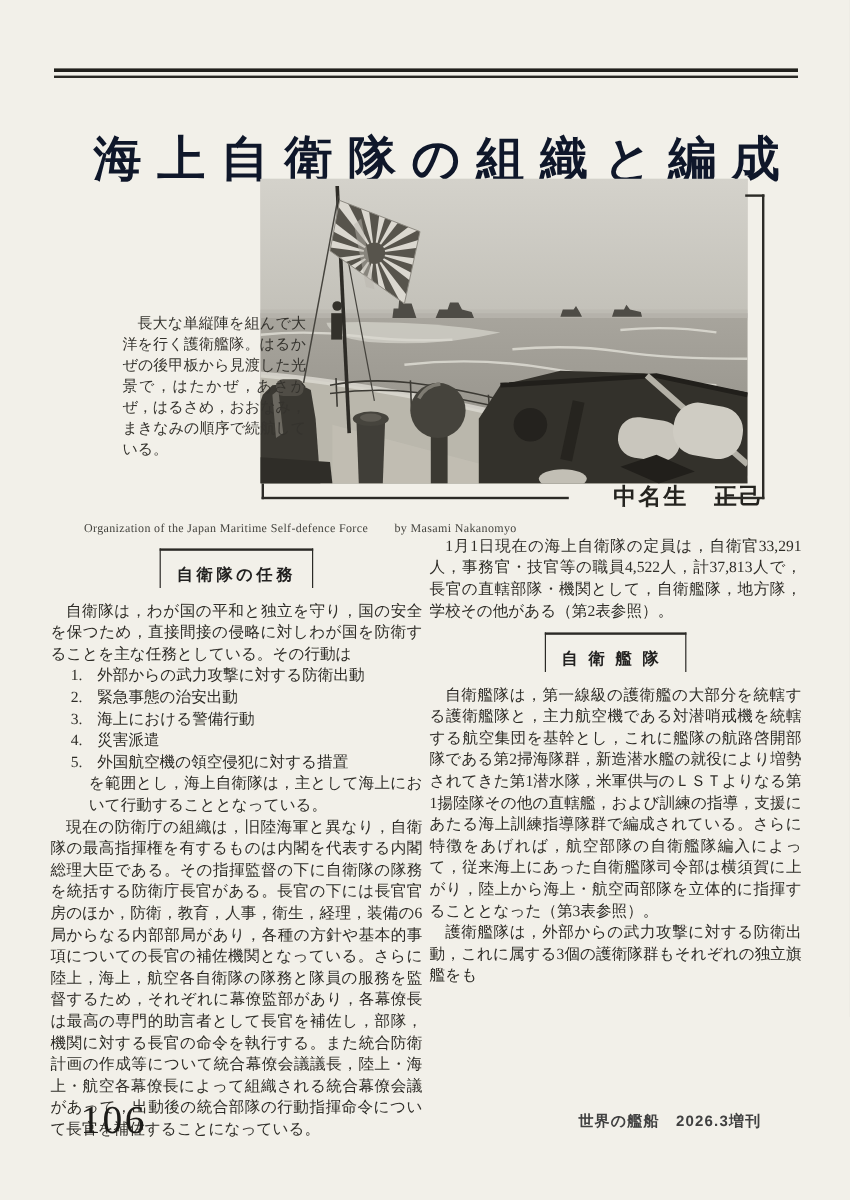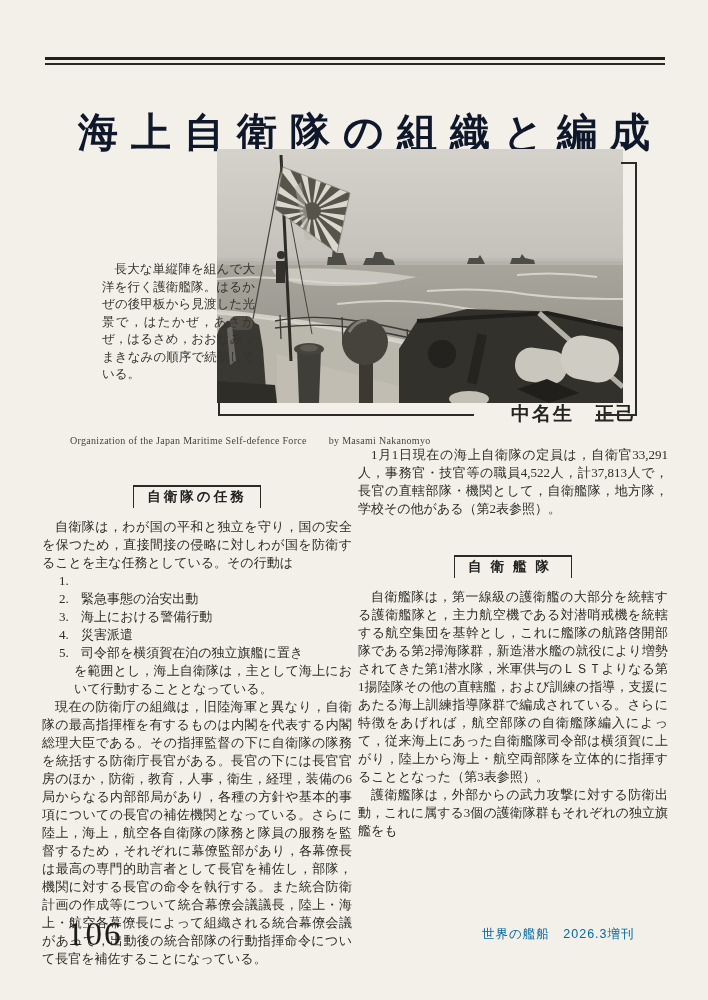--- a/index.html
+++ b/index.html
@@ -21,29 +21,29 @@
   .caption-en .by{margin-left:22px;}
   .col{position:absolute;width:310px;font-size:13px;line-height:18px;}
   .col-left{left:42px;top:452px;}
   .col-right{left:358px;top:446px;}
   p.body{margin:0;text-align:justify;text-justify:inter-ideograph;text-indent:1em;color:#2e2c27;}
   p.body.noindent{text-indent:0;margin-left:32px;}
   .secbox-wrap{text-align:center;margin:0 0 10px;}
   .secbox-wrap.first{margin-top:5px;}
   .secbox-wrap.mid{margin-top:9px;}
   .secbox{display:inline-block;border-top:2px solid #2b2a26;border-left:1px solid #2b2a26;
-          border-right:1px solid #2b2a26;padding:1px 13px 2px;font-weight:bold;font-size:13.5px;
-          letter-spacing:3px;color:#222120;margin-top:28px;}
+          border-right:1px solid #2b2a26;padding:11px 13px 2px;font-weight:bold;font-size:13.5px;
+          letter-spacing:3px;color:#222120;}
   .secbox.wide{letter-spacing:9px;}
   .mlist{margin:0;}
   .li{display:flex;margin-left:12px;}
   .li .num{width:27px;padding-left:5px;box-sizing:border-box;}
   .page-number{position:absolute;left:67px;top:916px;font-size:33px;letter-spacing:2px;color:#1d1c19;}
   .journal{position:absolute;left:482px;top:926px;font-size:12.5px;
-           font-family:"Liberation Sans","DejaVu Sans",sans-serif;color:#0369a1;letter-spacing:1px;}
+           font-family:"Liberation Sans","DejaVu Sans",sans-serif;color:#404040;letter-spacing:1px;font-weight:bold;}
 </style>
 </head>
 <body>
 
 <div class="page">
 
   <div class="rule-thick"></div>
   <div class="rule-thin"></div>
 
   <h1 class="title">海上自衛隊の組織と編成</h1>
@@ -176,36 +176,37 @@
   </div>
 
   <div class="col col-left">
     <div class="secbox-wrap first">
       <span class="secbox">自衛隊の任務</span>
     </div>
     <p class="body">自衛隊は，わが国の平和と独立を守り，国の安全を保つため，直接間接の侵略に対しわが国を防衛することを主な任務としている。その行動は</p>
     <div class="mlist">
       <div class="li">
         <span class="num">1.</span>
+        <span class="txt">外部からの武力攻撃に対する防衛出動</span>
       </div>
       <div class="li">
         <span class="num">2.</span>
         <span class="txt">緊急事態の治安出動</span>
       </div>
       <div class="li">
         <span class="num">3.</span>
         <span class="txt">海上における警備行動</span>
       </div>
       <div class="li">
         <span class="num">4.</span>
         <span class="txt">災害派遣</span>
       </div>
       <div class="li">
         <span class="num">5.</span>
-        <span class="txt">司令部を横須賀在泊の独立旗艦に置き</span>
+        <span class="txt">外国航空機の領空侵犯に対する措置</span>
       </div>
     </div>
     <p class="body noindent">を範囲とし，海上自衛隊は，主として海上において行動することとなっている。</p>
     <p class="body">現在の防衛庁の組織は，旧陸海軍と異なり，自衛隊の最高指揮権を有するものは内閣を代表する内閣総理大臣である。その指揮監督の下に自衛隊の隊務を統括する防衛庁長官がある。長官の下には長官官房のほか，防衛，教育，人事，衛生，経理，装備の6局からなる内部部局があり，各種の方針や基本的事項についての長官の補佐機関となっている。さらに陸上，海上，航空各自衛隊の隊務と隊員の服務を監督するため，それぞれに幕僚監部があり，各幕僚長は最高の専門的助言者として長官を補佐し，部隊，機関に対する長官の命令を執行する。また統合防衛計画の作成等について統合幕僚会議議長，陸上・海上・航空各幕僚長によって組織される統合幕僚会議があって，出動後の統合部隊の行動指揮命令について長官を補佐することになっている。</p>
   </div>
 
   <div class="col col-right">
     <p class="body">1月1日現在の海上自衛隊の定員は，自衛官33,291人，事務官・技官等の職員4,522人，計37,813人で，長官の直轄部隊・機関として，自衛艦隊，地方隊，学校その他がある（第2表参照）。</p>
     <div class="secbox-wrap mid">
       <span class="secbox wide">自衛艦隊</span>

